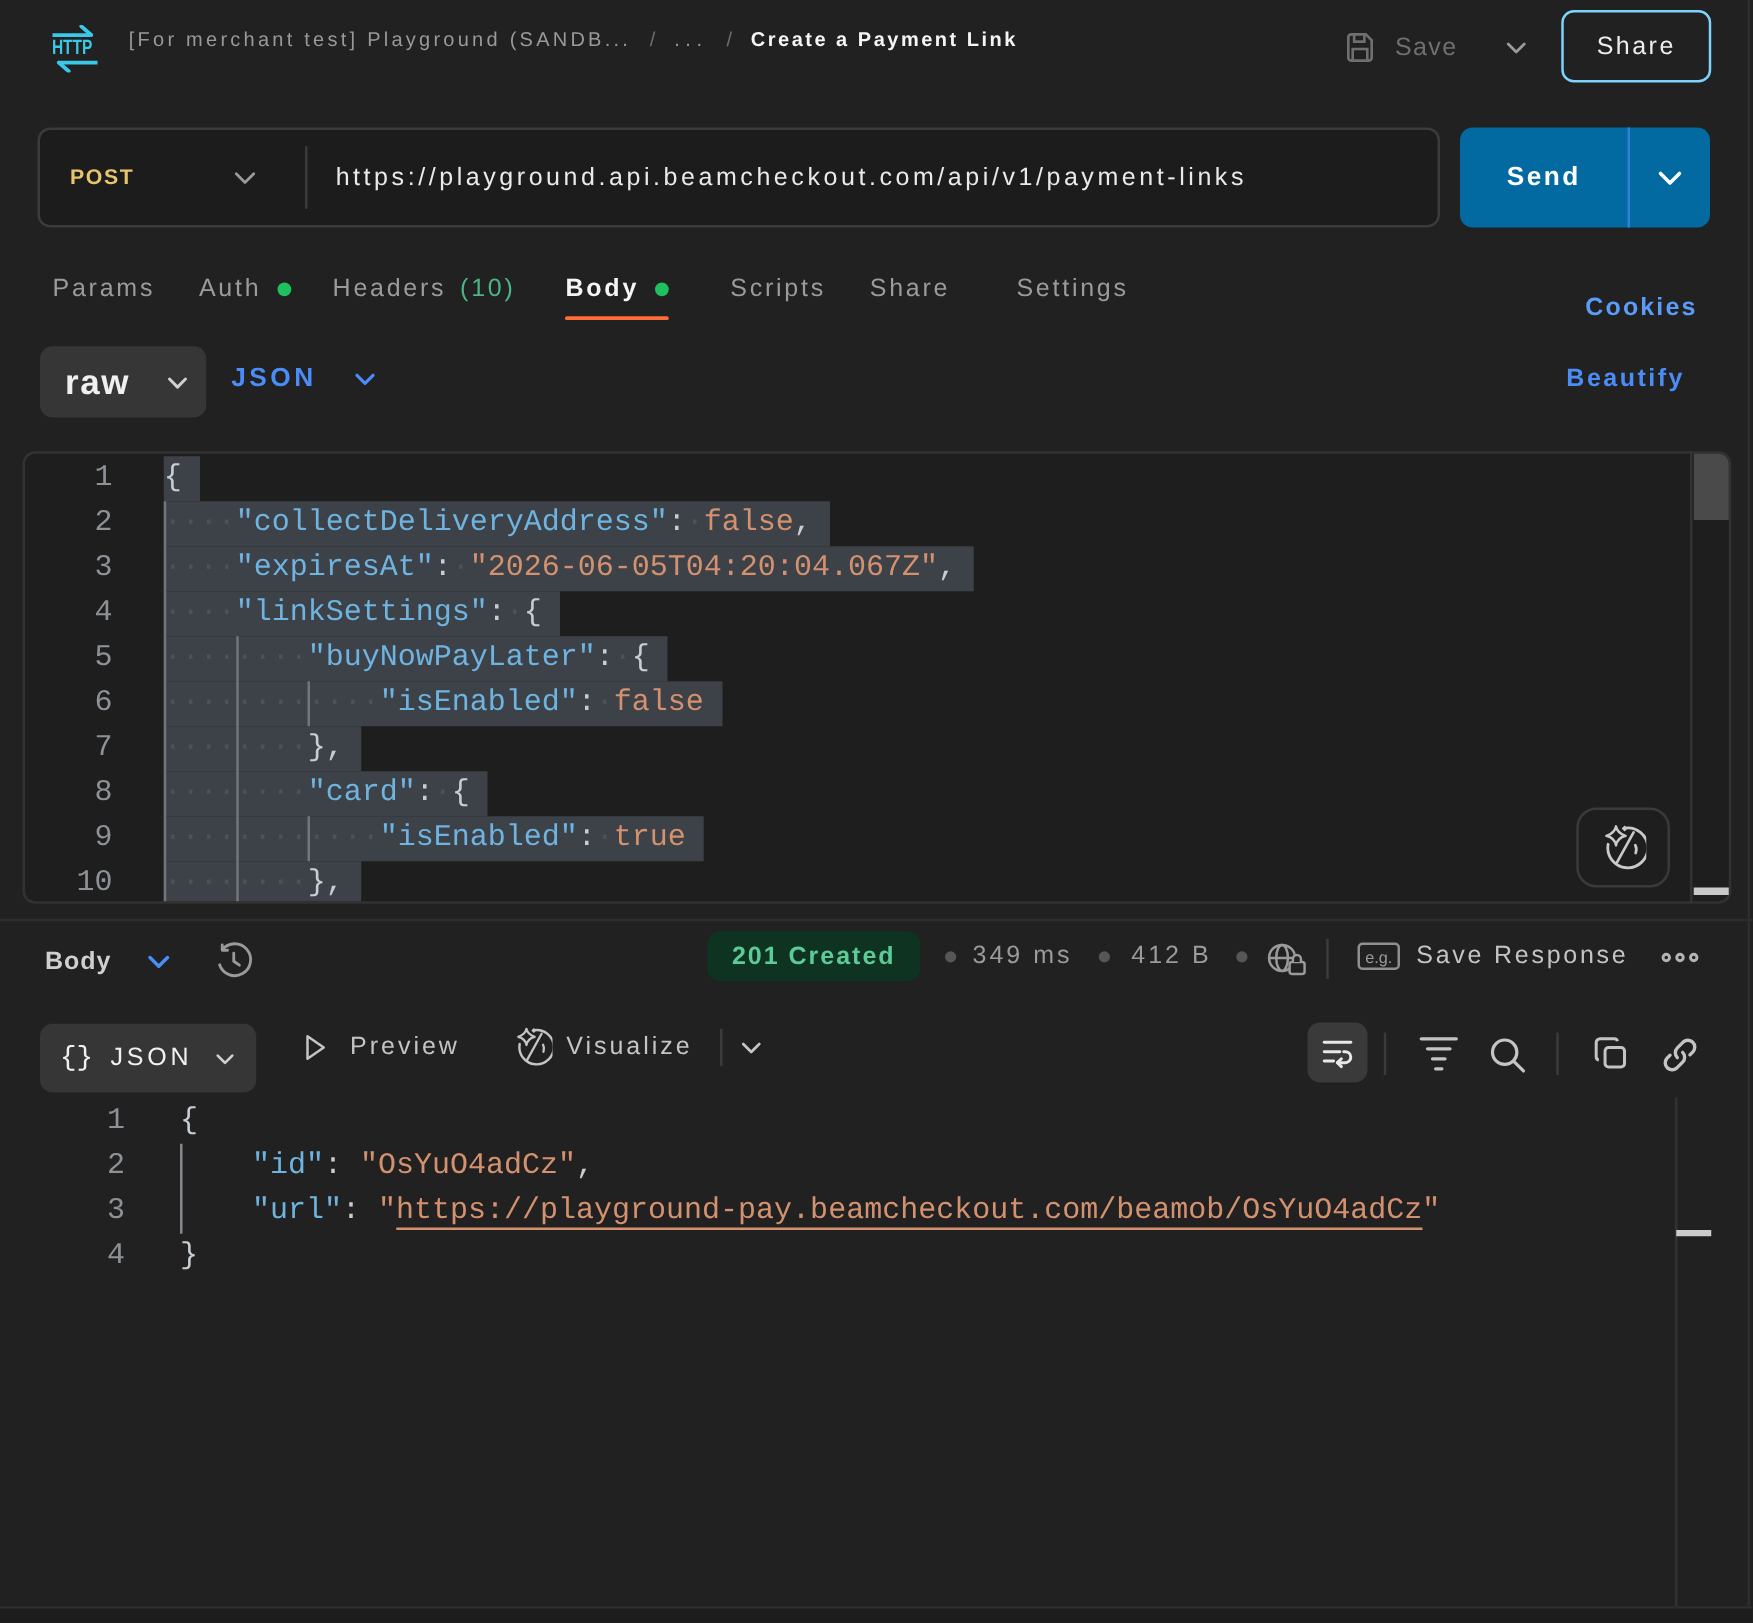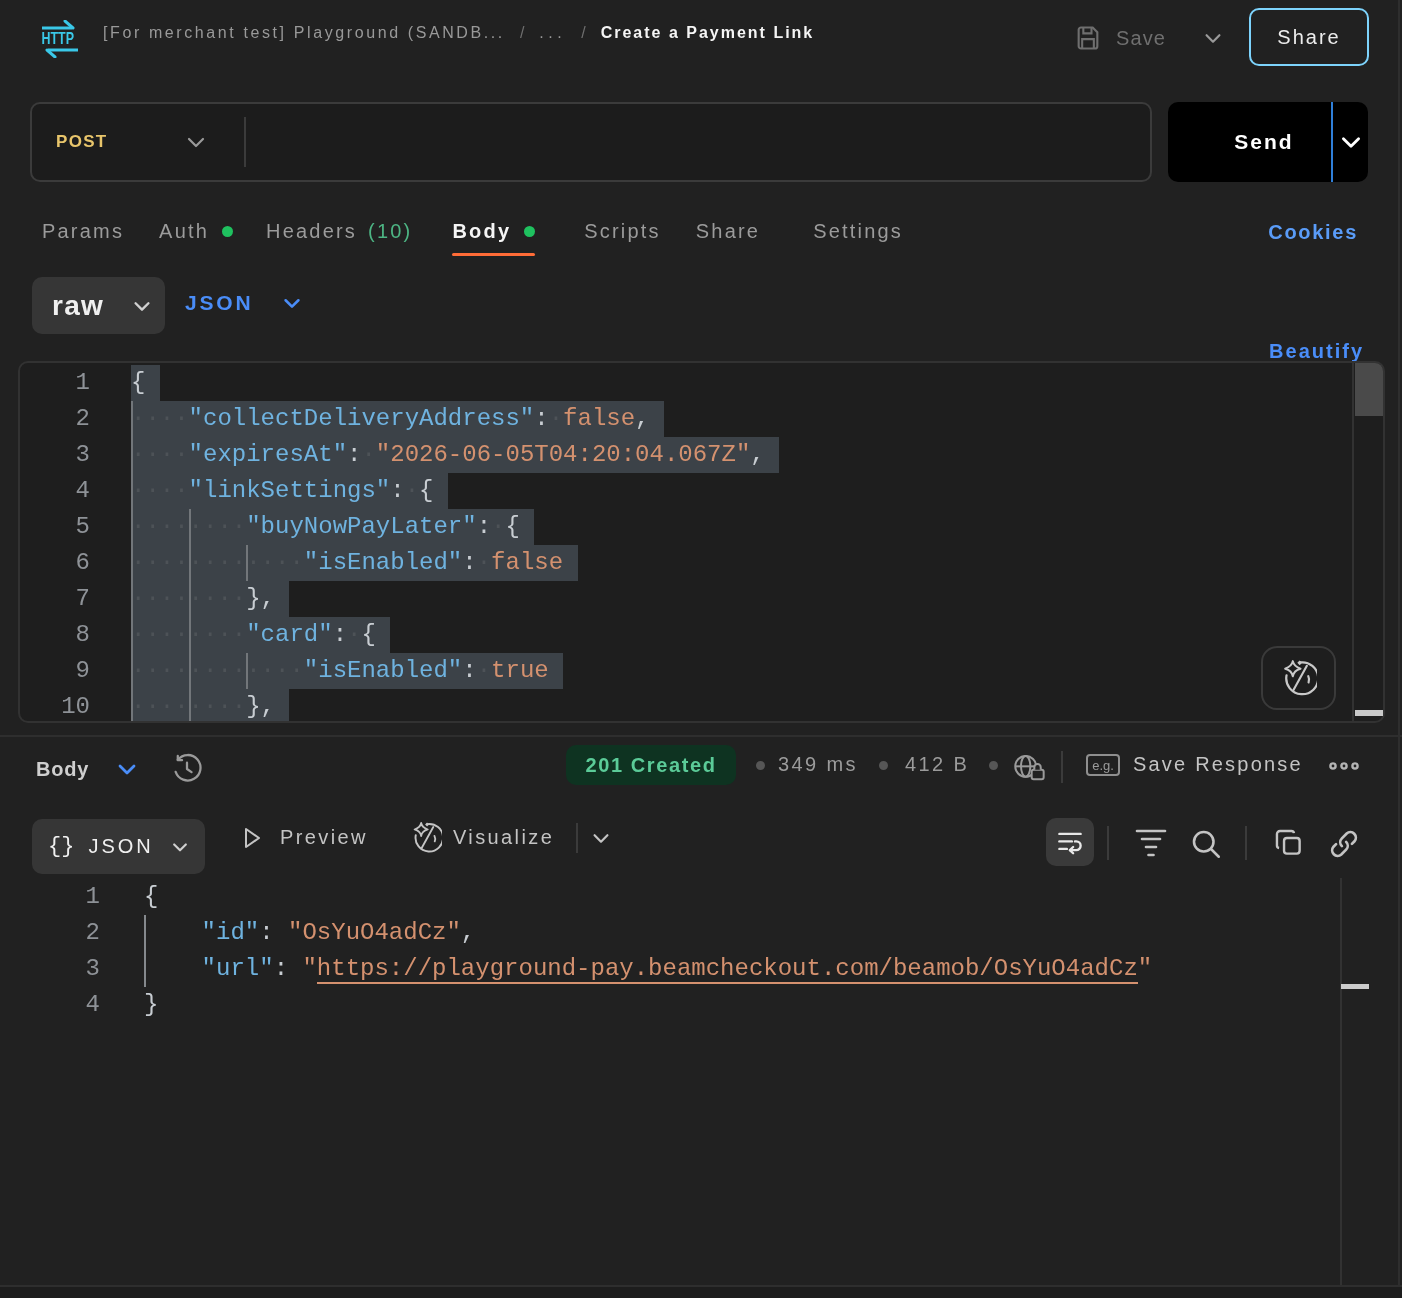--- a/index.html
+++ b/index.html
@@ -13,35 +13,35 @@
   #crumb .sep { color:#6e6e6e; padding:0 15px; letter-spacing:0; }
   #crumb b { color:#f5f5f5; font-weight:bold; letter-spacing:2px; }
   #saveWrap { left:1074px; top:24px; color:#6f6f6f; font-size:20px; letter-spacing:1.1px; display:flex; align-items:center; }
   #shareBtn { left:1249px; top:8px; width:120px; height:58px; border:2px solid #7dd3fc; border-radius:10px; color:#ededed; font-size:20px; letter-spacing:2px; display:flex; align-items:center; justify-content:center; }
 
   
   #urlrow { left:30px; top:102px; width:1122px; height:80px; border:2px solid #3b3b3b; border-radius:10px; background:#1c1c1c; display:flex; align-items:center; }
   #post { color:#e8c56b; font-weight:bold; font-size:17px; letter-spacing:1.3px; margin-left:24px; }
   #urldivider { width:2px; height:50px; background:#3b3b3b; margin-left:36px; }
   #urltext { color:#eaeaea; font-size:20px; letter-spacing:2.85px; margin-left:23px; white-space:nowrap; }
-  #sendBtn { left:1168px; top:102px; width:200px; height:80px; background:#000000; border-radius:10px; display:flex;padding-left:29px; }
+  #sendBtn { left:1168px; top:102px; width:200px; height:80px; background:#0369a1; border-radius:10px; display:flex; }
   #sendMain { width:134px; display:flex; align-items:center; justify-content:center; color:#fff; font-weight:bold; font-size:21px; letter-spacing:2px; }
   #sendDiv { width:2px; height:80px; background:#2f7fd9; }
 
   
   #tabs { left:42px; top:220px; font-size:20px; color:#9b9b9b; display:flex; align-items:center; white-space:nowrap; letter-spacing:2.2px; }
   #tabs .dot { width:11px; height:11px; border-radius:50%; background:#1fc15f; display:inline-block; margin-left:13px; }
-  #cookies { right:44px; top:221px; color:#5a9cf8; font-size:20px; font-weight:bold; letter-spacing:1.7px; }
+  #cookies { right:44px; top:235px; color:#5a9cf8; font-size:20px; font-weight:bold; letter-spacing:1.7px; }
   #bodyTabUnderline { left:452px; top:253px; width:83px; height:3px; background:#ff6c37; border-radius:2px; }
 
   
   #rawBtn { left:32px; top:277px; width:133px; height:57px; background:#363636; border-radius:10px; display:flex; align-items:center; color:#f0f0f0; }
   #rawBtn .t { font-size:28px; font-weight:bold; margin-left:20px; letter-spacing:1.3px; }
   #jsonSel { left:185px; top:291px; color:#4a8df8; font-weight:bold; font-size:21px; letter-spacing:2.8px; display:flex; align-items:center; }
-  #beautify { right:38px; top:292px; color:#4a8df8; font-size:20px; font-weight:bold; letter-spacing:2px;margin-top:48px; }
+  #beautify { right:54px; top:292px; color:#4a8df8; font-size:20px; font-weight:bold; letter-spacing:2px; }
 
   
   #editor { left:18px; top:361px; width:1367px; height:362px; background:#1e1e1e; border:2px solid #323232; border-radius:10px; overflow:hidden; }
   #editor .lines { position:absolute; left:0; top:4px; }
   .cl { position:relative; height:36px; font-size:24px; line-height:36px; white-space:pre; font-family:"Liberation Mono", monospace; }
   .cl .num { position:absolute; left:0; width:70px; text-align:right; color:#8e9297; }
   .cl .code { position:absolute; left:111px; }
   .sel { background:#3c4248; display:inline-block; height:36px; vertical-align:top; }
   .k { color:#6fb3e0; }
   .v { color:#d4916f; }
@@ -108,20 +108,21 @@
   <div id="shareBtn" class="abs">Share</div>
 
   <div id="urlrow" class="abs">
     <span id="post">POST</span>
     <span id="postchev" style="margin-left:76px;">
       <svg width="24" height="24" viewBox="0 0 24 24" fill="none" stroke="#9a9a9a" stroke-width="2.2" stroke-linecap="round" stroke-linejoin="round">
         <path d="M5 9 l7 7 7-7"></path>
       </svg>
     </span>
     <span id="urldivider"></span>
+    <span id="urltext">https://playground.api.beamcheckout.com/api/v1/payment-links</span>
   </div>
   <div id="sendBtn" class="abs">
     <div id="sendMain">Send</div>
     <div id="sendDiv"></div>
     <div style="flex:1;display:flex;align-items:center;justify-content:center;">
       <svg width="26" height="26" viewBox="0 0 24 24" fill="none" stroke="#ffffff" stroke-width="2.6" stroke-linecap="round" stroke-linejoin="round">
         <path d="M5 9 l7 7 7-7"></path>
       </svg>
     </div>
   </div>

